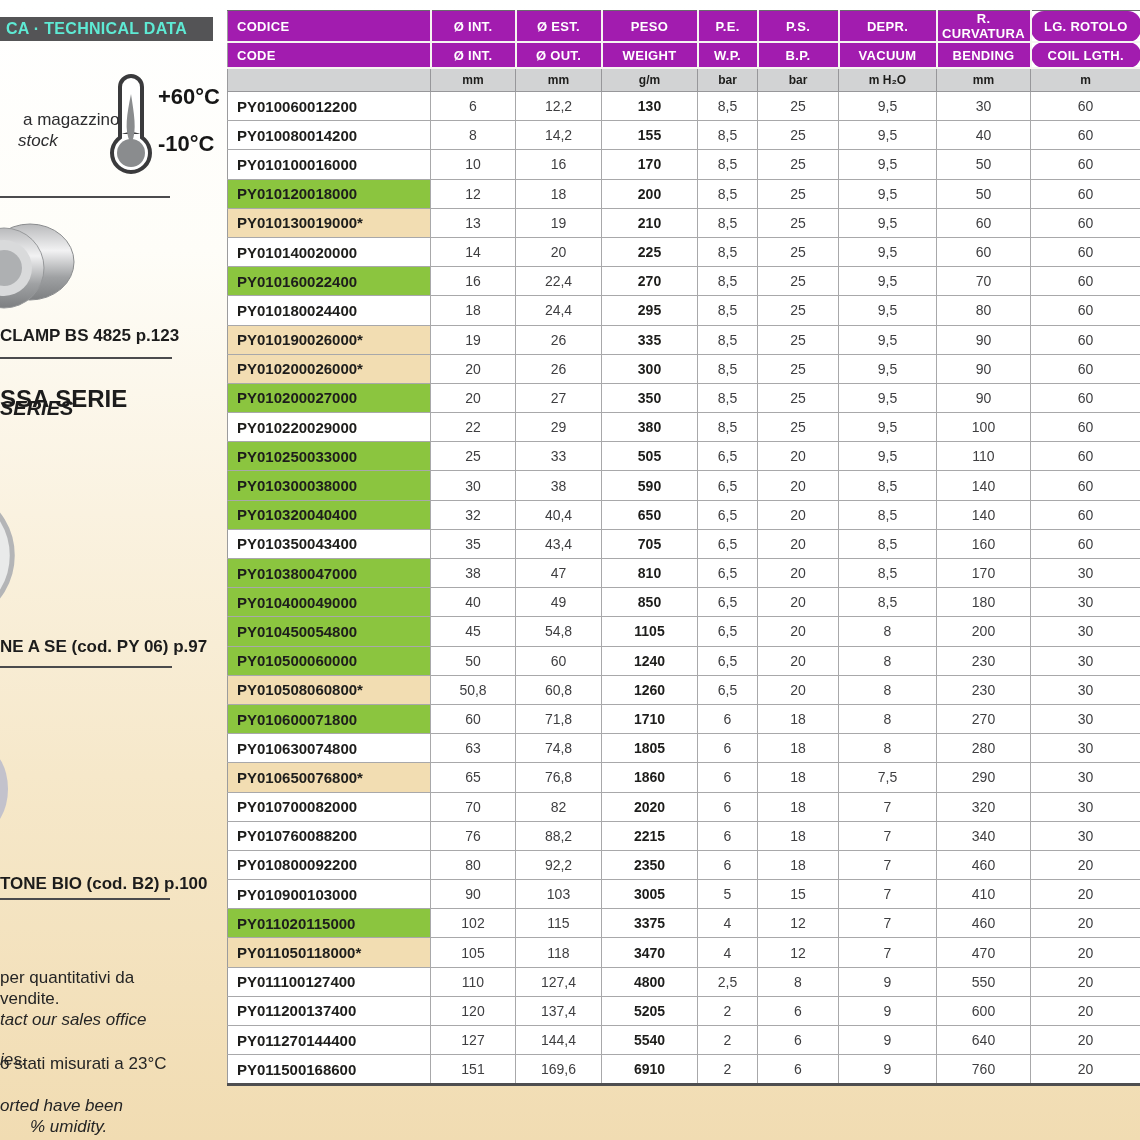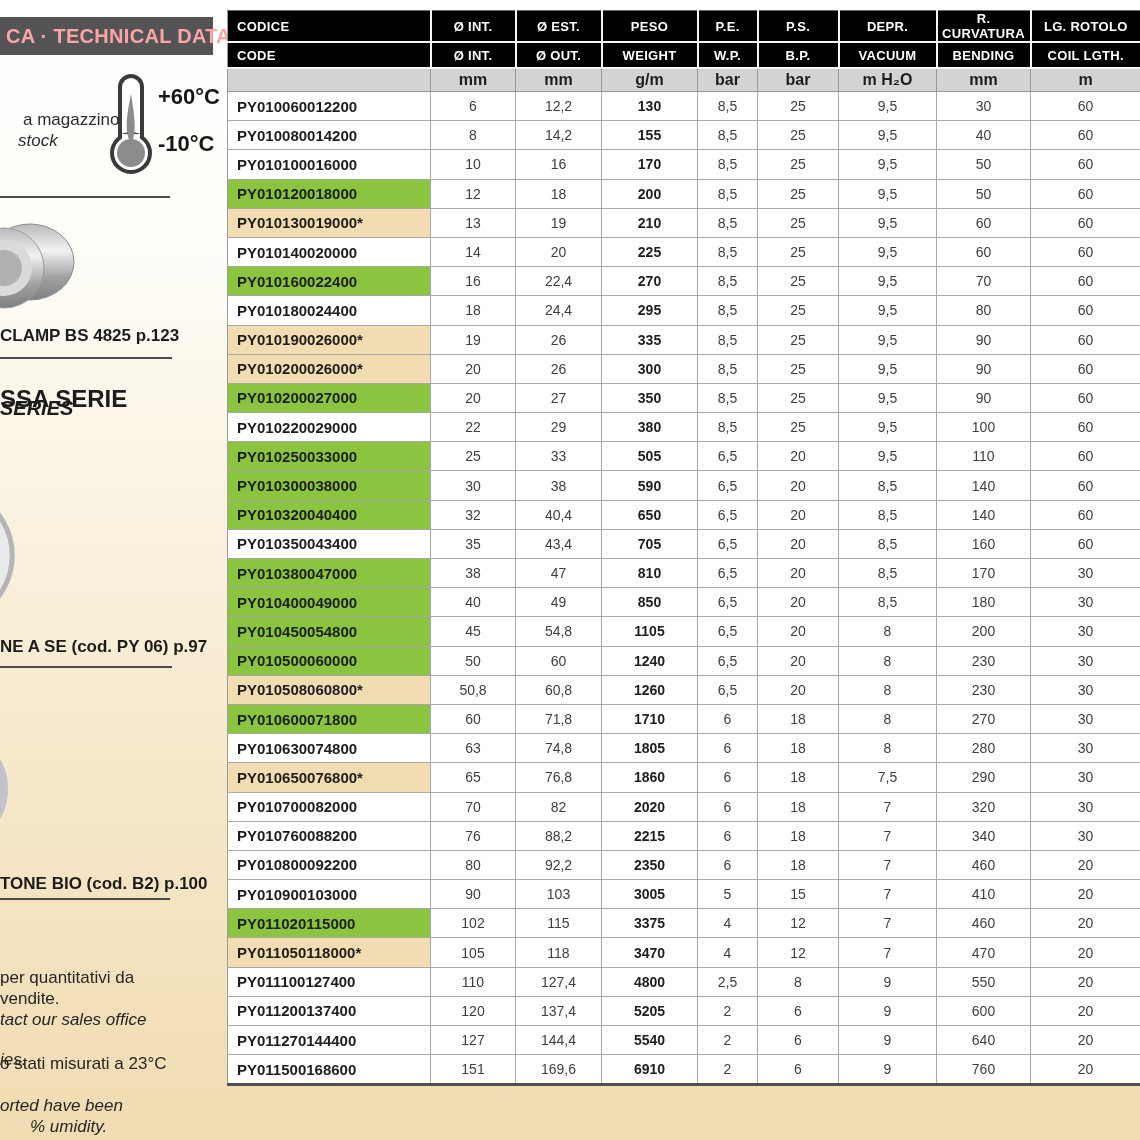--- a/index.html
+++ b/index.html
@@ -3,22 +3,22 @@
 <meta charset="utf-8">
 <style>
   html,body{margin:0;padding:0;}
   .page{
     position:relative;width:1140px;height:1140px;overflow:hidden;
     background:linear-gradient(180deg,#ffffff 0%,#fefdf8 22%,#faf2e0 45%,#f6e8ca 68%,#f1dcb2 100%);
     font-family:"Liberation Sans",sans-serif;color:#2c2c2e;
   }
   
   .side-header{
-    position:absolute;left:0;top:17px;width:207px;height:38px;background:#545456;
-    color:#fca5a5;font-weight:bold;font-size:20px;display:flex;align-items:center;
+    position:absolute;left:0;top:17px;width:207px;height:24px;background:#545456;
+    color:#5eead4;font-weight:bold;font-size:16px;display:flex;align-items:center;
     justify-content:flex-start;padding-left:6px;letter-spacing:.3px;white-space:nowrap;
   }
   .thermo{position:absolute;left:106px;top:72px;width:50px;height:104px;}
   .temp-hi{position:absolute;left:158px;top:84px;font-size:22px;font-weight:bold;color:#161616;}
   .temp-lo{position:absolute;left:158px;top:131px;font-size:22px;font-weight:bold;color:#161616;}
   .stock1{position:absolute;left:0;top:110px;font-size:17px;color:#2c2c2e;padding-left:23px;}
   .stock2{position:absolute;left:0;top:131px;font-size:17px;font-style:italic;color:#2c2c2e;margin-left:18px;}
   .divider{position:absolute;left:0;height:2px;background:#4b4b4d;}
   .d1{top:196px;width:170px;}
   .d2{top:357px;width:172px;}
@@ -37,28 +37,28 @@
   .n-a{top:967px;} .n-b{top:988px;} .n-c{top:1009px;font-style:italic;} .n-d{top:1049px;font-style:italic;}
   .n-e{top:1053px;} .n-f{top:1095px;font-style:italic;} .n-g{top:1116px;font-style:italic;padding-left:30px;}
   
   table.tech{
     position:absolute;left:227px;top:10px;width:913px;table-layout:fixed;
     border-collapse:collapse;background:#fff;
     border-left:1px solid #9b9b9d;border-right:1px solid #9b9b9d;
     border-top:1px solid #6a6a6c;border-bottom:3px solid #4e4e50;
   }
   table.tech th{
-    background:#000000;color:#fff;font-size:13px;font-weight:bold;height:24px;
+    background:#a21caf;color:#fff;font-size:13px;font-weight:bold;height:24px;
     border-right:2px solid #f6f5f1;border-bottom:2px solid #f6f5f1;
     text-align:center;letter-spacing:.3px;padding:0;
   }
   table.tech th.col-code{text-align:left;padding-left:9px;}
-  table.tech th:last-child{border-right:none;}
+  table.tech th:last-child{border-right:none;border-radius:13px;}
   table.tech tr.units td{
-    background:#d2d3d4;color:#1d1d1b;font-weight:bold;font-size:16px;height:22px;
+    background:#d2d3d4;color:#1d1d1b;font-weight:bold;font-size:12px;height:22px;
     border-right:1px solid #97979a;border-bottom:1px solid #97979a;text-align:center;padding:0;
   }
   table.tech tr.units td:last-child{border-right:none;}
   table.tech tbody td{
     height:28.2px;font-size:14px;color:#3e3e40;text-align:center;padding:0;
     border-right:1px solid #a8a8aa;border-bottom:1px solid #a8a8aa;background:#fff;
   }
   table.tech tbody td:last-child{border-right:none;}
   table.tech tbody td.code{
     text-align:left;padding-left:9px;font-weight:bold;font-size:15px;color:#1d1d1b;

